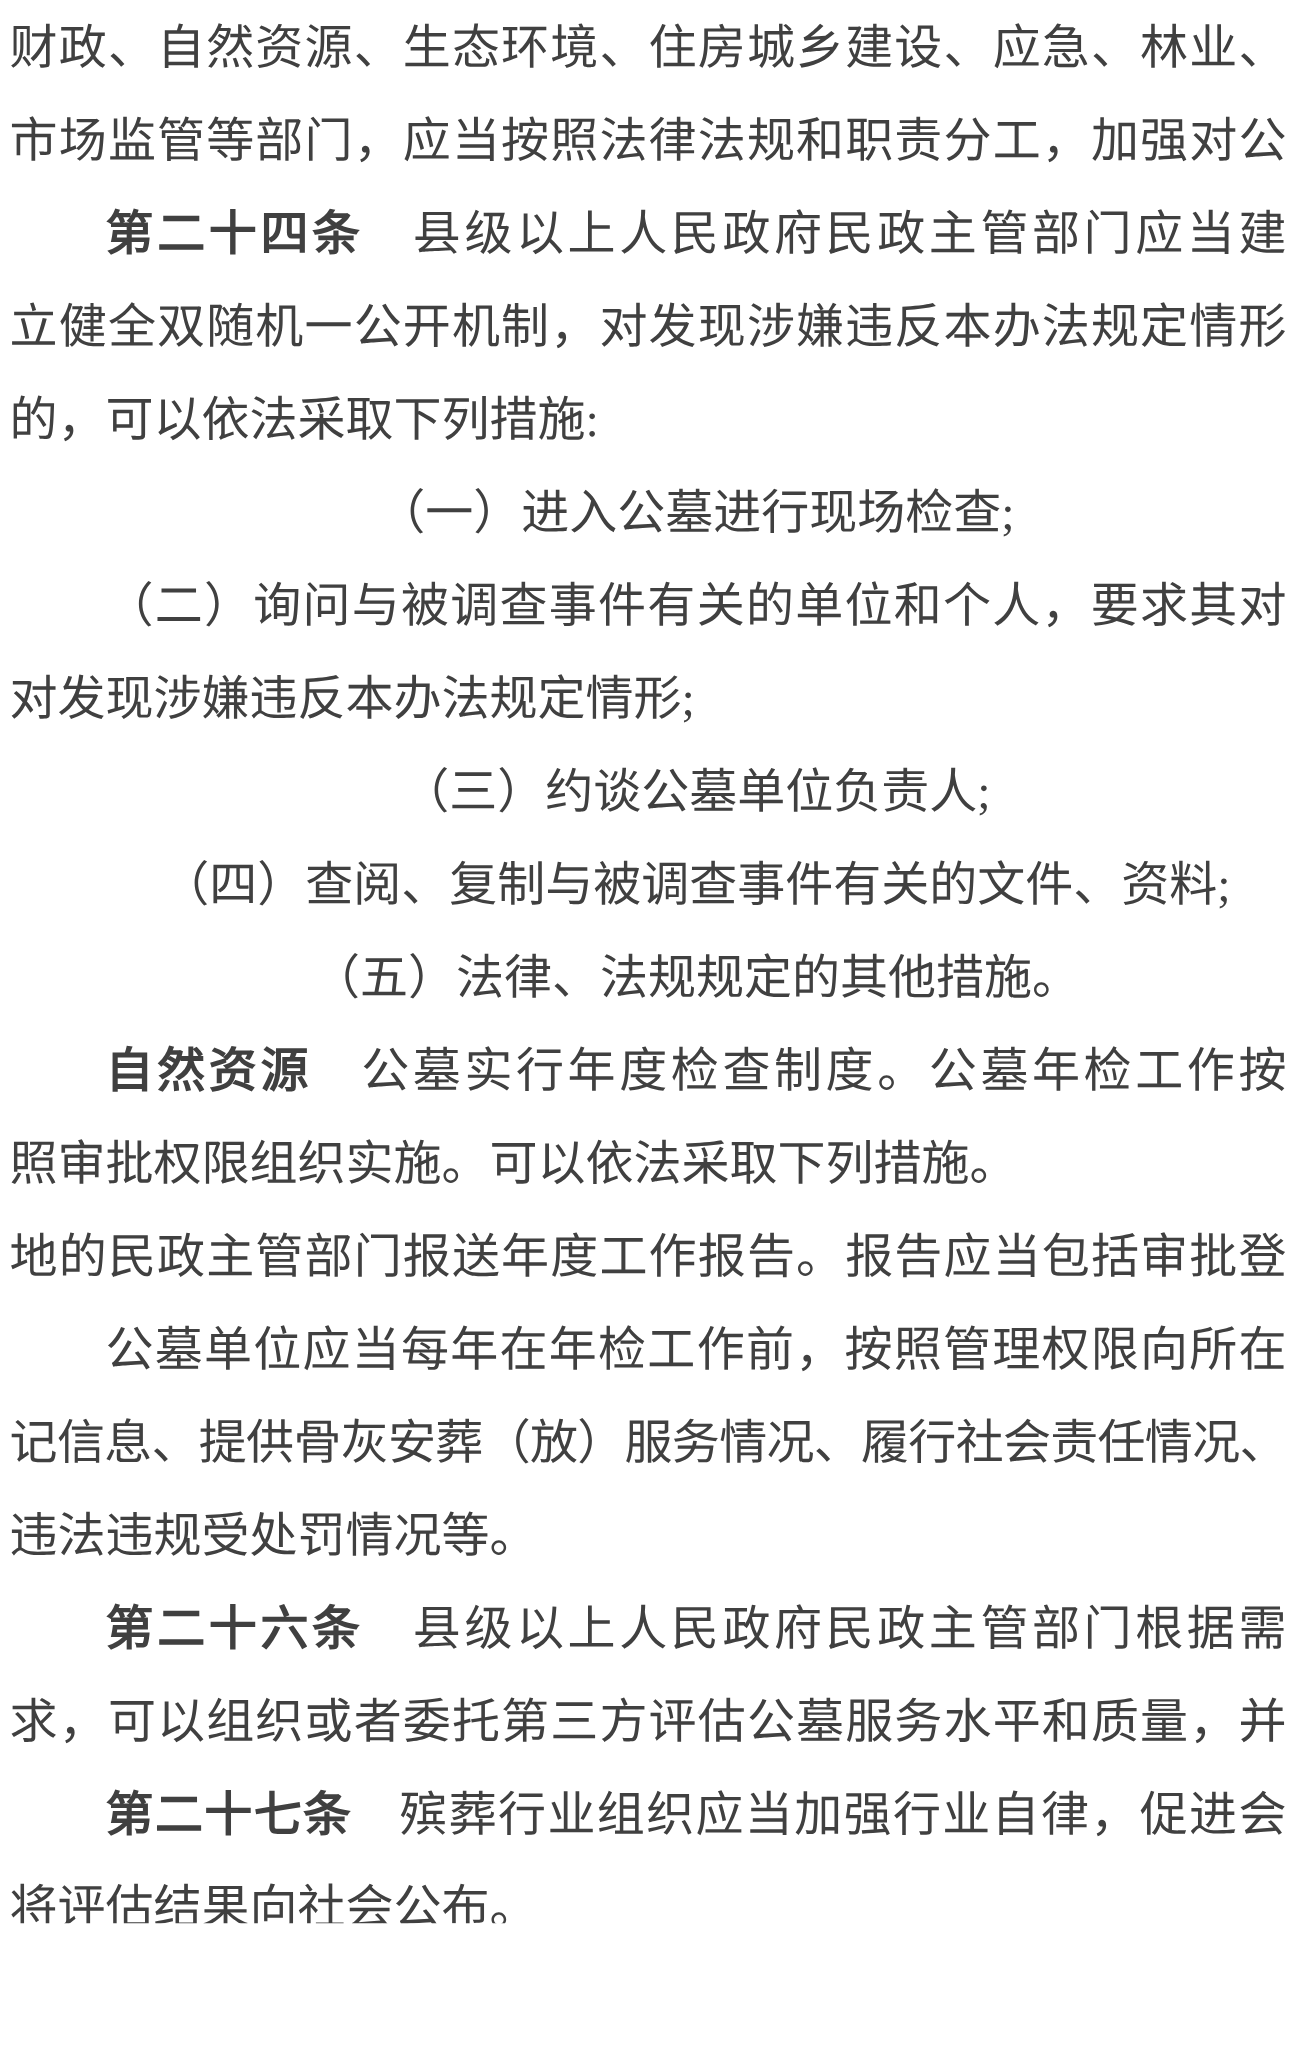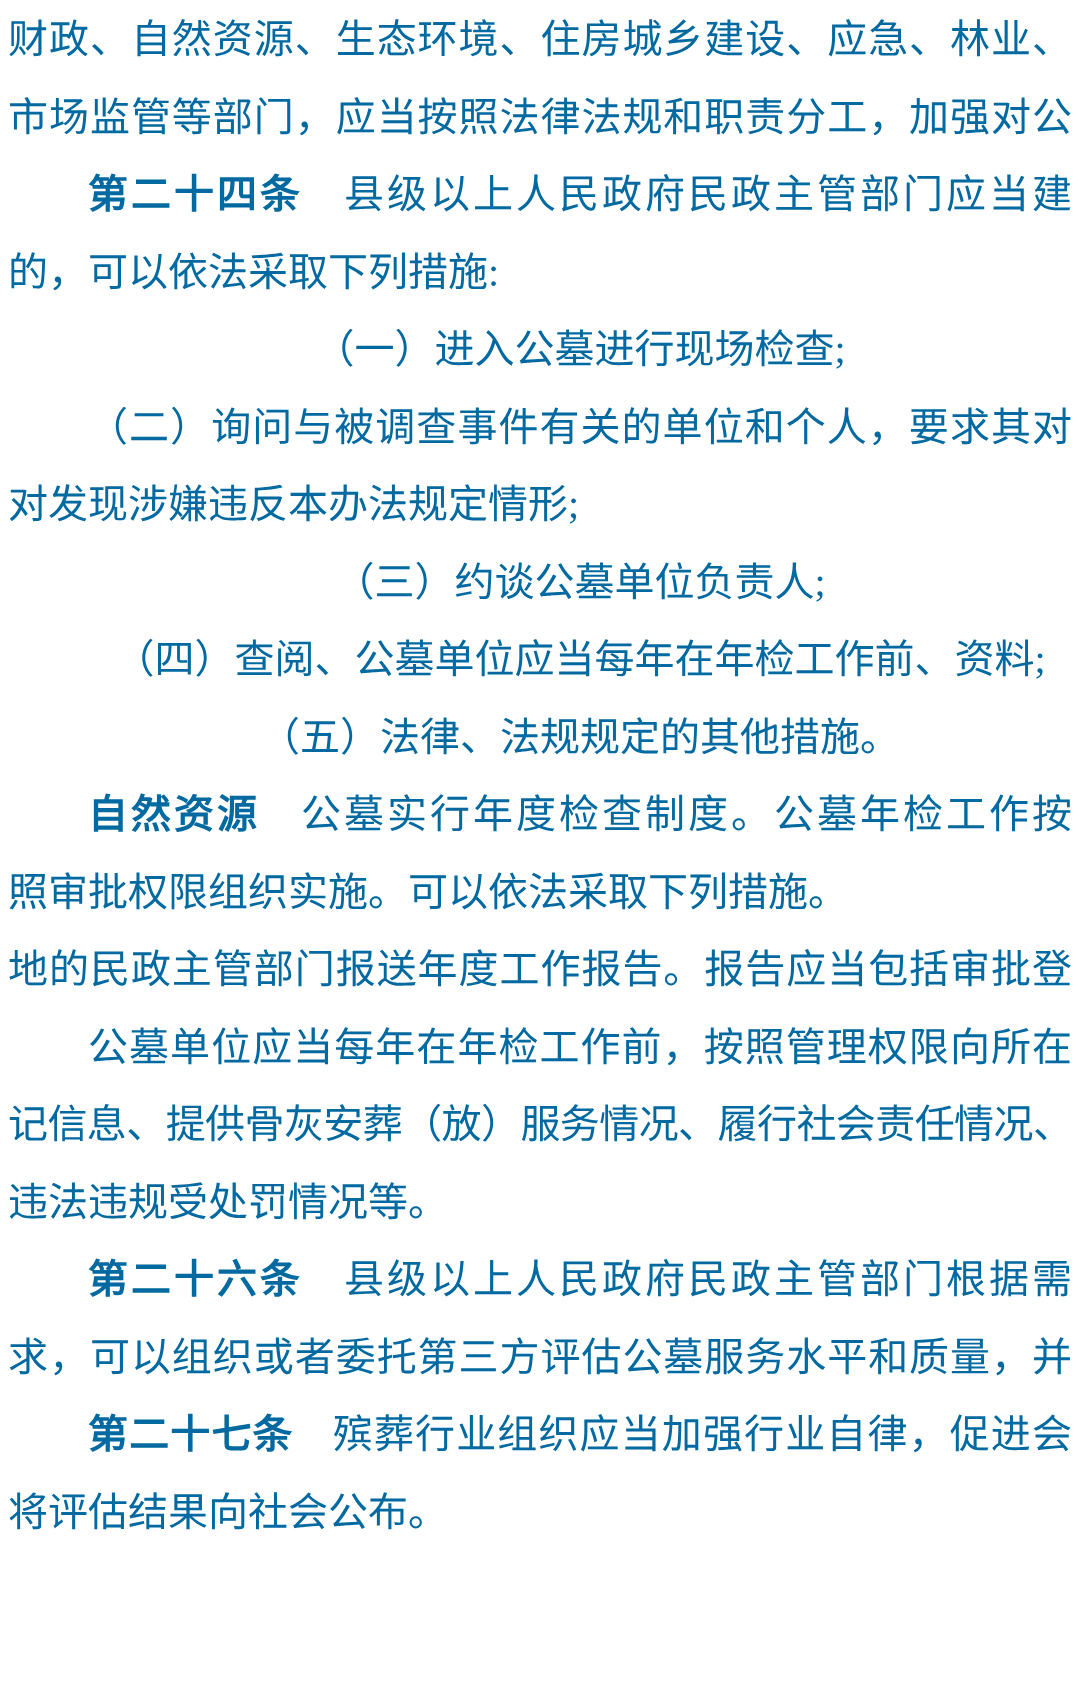--- a/index.html
+++ b/index.html
@@ -7,21 +7,21 @@
     padding: 0;
     background: #ffffff;
   }
   .page {
     position: relative;
     width: 1080px;
     height: 1603px;
     box-sizing: border-box;
     padding: 1px 8px 0 8px;
     background: #ffffff;
-    color: #0369a1;
+    color: #404040;
     font-family: "Liberation Serif", "DejaVu Serif", serif;
     font-size: 40px;
     line-height: 77.5px;
     overflow: hidden;
   }
   .body-lines { width: 100%; }
   .line {
     display: block;
     height: 77.5px;
     white-space: normal;
@@ -44,26 +44,27 @@
   }
 </style>
 </head>
 <body>
 
 <div class="page">
   <div class="body-lines" id="body-lines">
       <div class="line full"><span>财政、自然资源、生态环境、住房城乡建设、应急、林业、</span></div>
       <div class="line full"><span>市场监管等部门，应当按照法律法规和职责分工，加强对公</span></div>
       <div class="line indent full"><span class="term">第二十四条</span><span class="term-gap"></span><span>县级以上人民政府民政主管部门应当建</span></div>
+      <div class="line full"><span>立健全双随机一公开机制，对发现涉嫌违反本办法规定情形</span></div>
       <div class="line"><span>的，可以依法采取下列措施:</span></div>
       <div class="line indent"><span>（一）进入公墓进行现场检查;</span></div>
       <div class="line indent full"><span>（二）询问与被调查事件有关的单位和个人，要求其对</span></div>
       <div class="line"><span>对发现涉嫌违反本办法规定情形;</span></div>
       <div class="line indent"><span>（三）约谈公墓单位负责人;</span></div>
-      <div class="line indent"><span>（四）查阅、公墓单位应当每年在年检工作前、资料;</span></div>
+      <div class="line indent"><span>（四）查阅、复制与被调查事件有关的文件、资料;</span></div>
       <div class="line indent"><span>（五）法律、法规规定的其他措施。</span></div>
       <div class="line indent full"><span class="term">自然资源</span><span class="term-gap"></span><span>公墓实行年度检查制度。公墓年检工作按</span></div>
       <div class="line"><span>照审批权限组织实施。可以依法采取下列措施。</span></div>
       <div class="line full"><span>地的民政主管部门报送年度工作报告。报告应当包括审批登</span></div>
       <div class="line indent full"><span>公墓单位应当每年在年检工作前，按照管理权限向所在</span></div>
       <div class="line full tight"><span>记信息、提供骨灰安葬（放）服务情况、履行社会责任情况、</span></div>
       <div class="line"><span>违法违规受处罚情况等。</span></div>
       <div class="line indent full"><span class="term">第二十六条</span><span class="term-gap"></span><span>县级以上人民政府民政主管部门根据需</span></div>
       <div class="line full"><span>求，可以组织或者委托第三方评估公墓服务水平和质量，并</span></div>
       <div class="line indent full"><span class="term">第二十七条</span><span class="term-gap"></span><span>殡葬行业组织应当加强行业自律，促进会</span></div>

